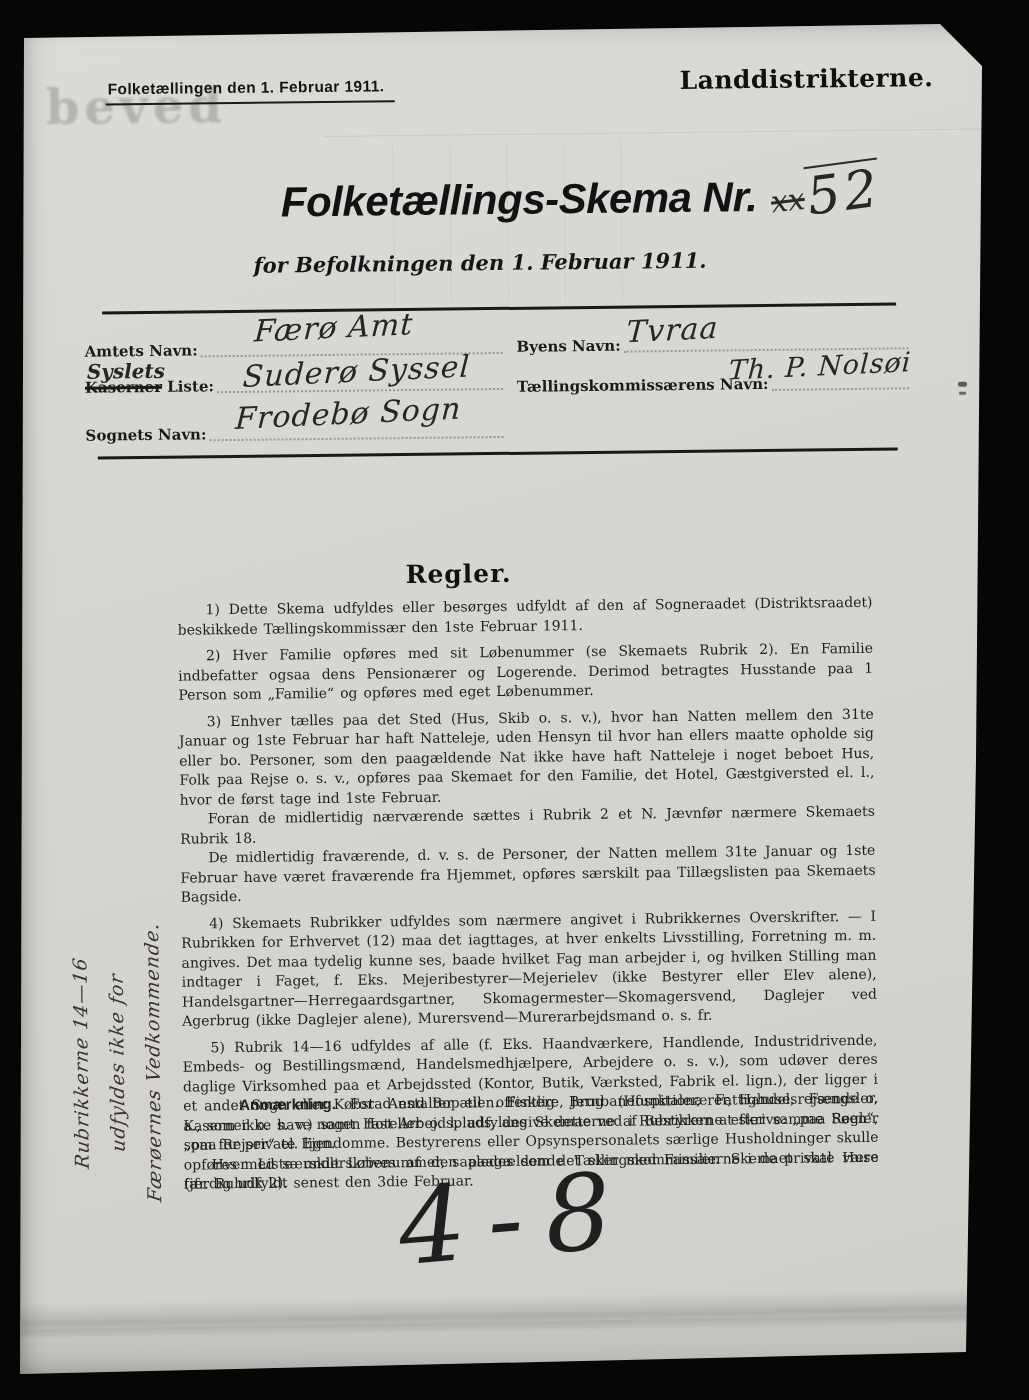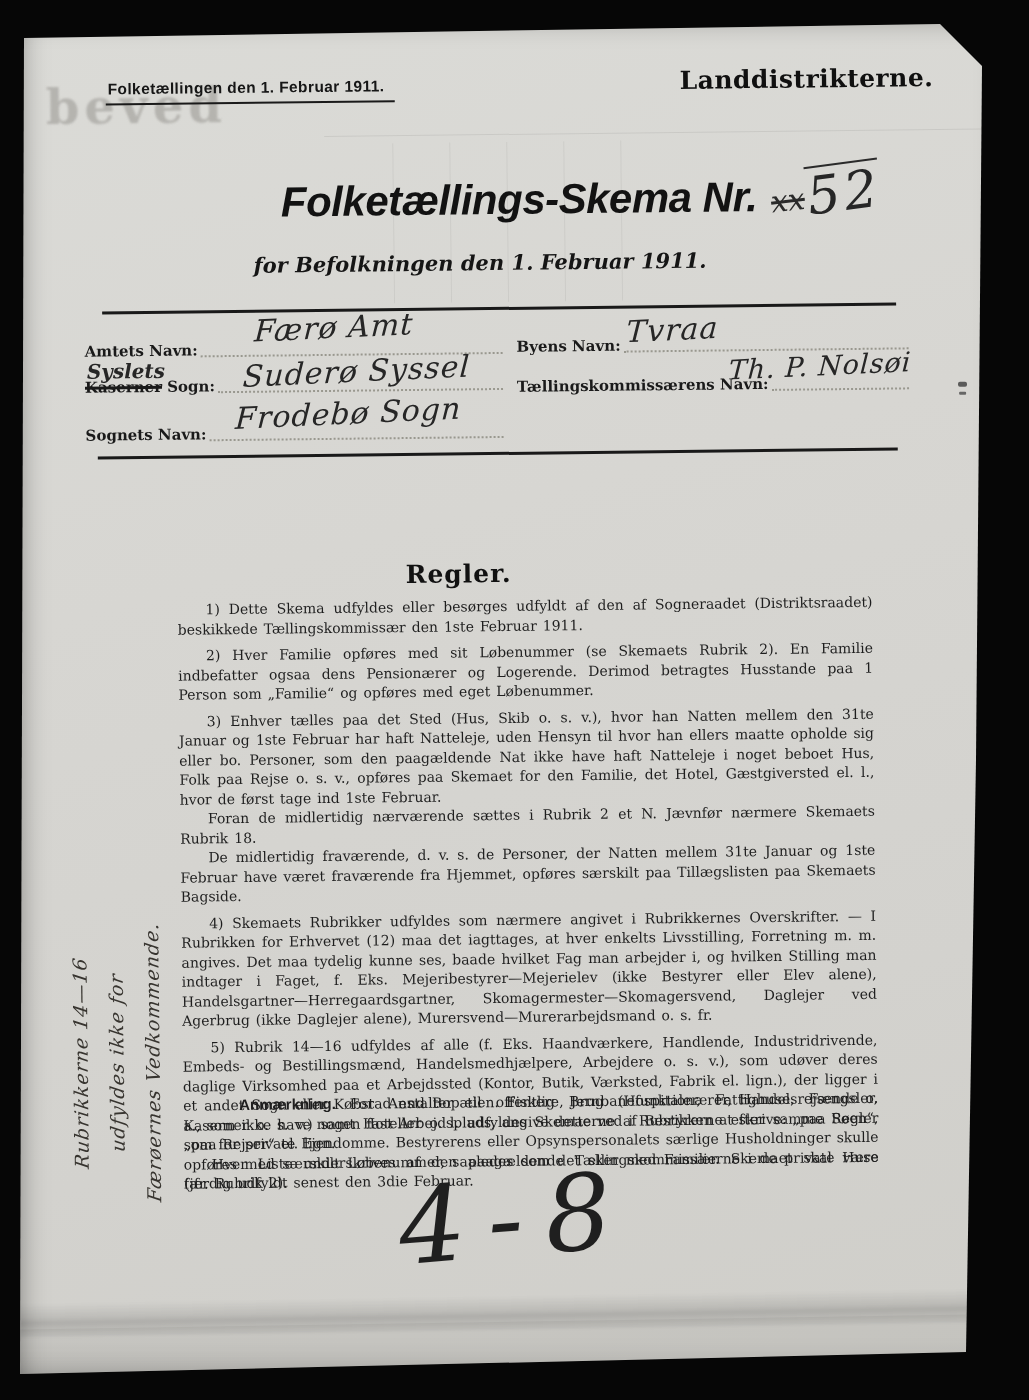--- a/index.html
+++ b/index.html
@@ -119,21 +119,21 @@
 
       <div class="field-row" style="left:88px; top:338px; width:418px;">
         <span class="field-label">Amtets Navn:</span>
         <span class="dotline"></span>
       </div>
       <div class="hand hand-value" style="left:258px; top:308px;">Færø Amt</div>
 
       <div class="field-row" style="left:88px; top:360px; width:418px;">
         <span class="field-label">
           <span class="hand correction" style="display:block;">Syslets</span>
-          <span><span class="struck">Kaserner</span><span> Sogn:</span></span>
+          <span><span class="struck">Kaserner</span><span> Liste:</span></span>
         </span>
         <span class="dotline"></span>
       </div>
       <div class="hand hand-value" style="left:246px; top:352px;">Suderø Syssel</div>
 
       <div class="field-row" style="left:88px; top:422px; width:418px;">
         <span class="field-label">Sognets Navn:</span>
         <span class="dotline"></span>
       </div>
       <div class="hand hand-value" style="left:238px; top:394px;">Frodebø Sogn</div>

